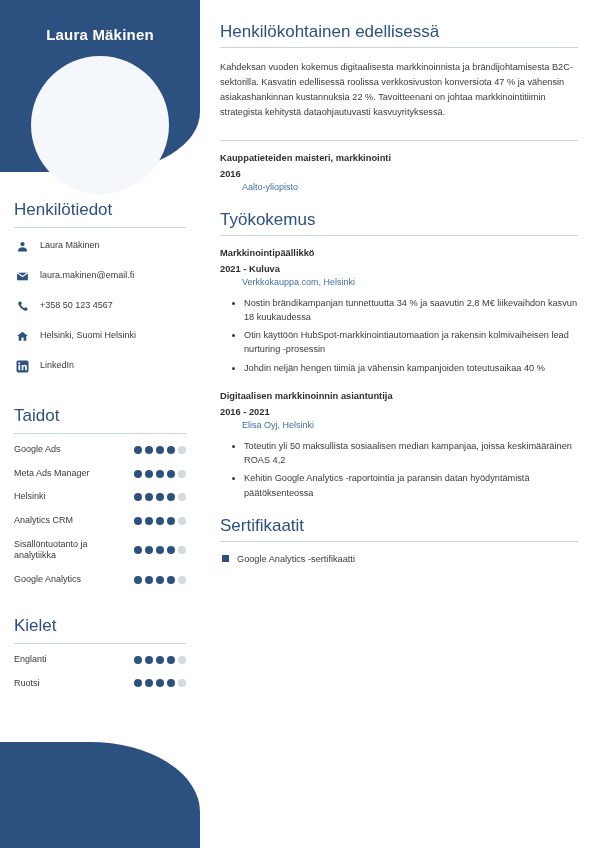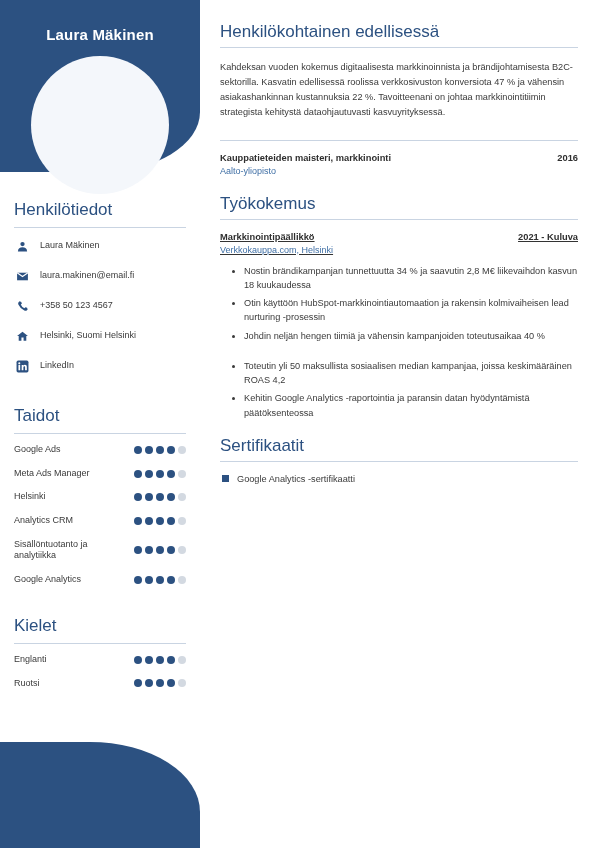--- a/index.html
+++ b/index.html
@@ -145,42 +145,44 @@
     height: 1px;
     background: #c9d4e2;
     margin-bottom: 12px;
   }
   .summary {
     font-size: 9.2px;
     line-height: 1.62;
     color: #3a3a3a;
     margin: 12px 0 20px 0;
   }
-  .entry { margin-bottom: 4px; text-decoration: underline; }
+  .entry { margin-bottom: 4px; }
   .entry-line {
     display: flex;
     justify-content: space-between;
     align-items: baseline;
     gap: 6px;
+    flex-direction: column;
   }
   .entry-title {
     font-size: 9.3px;
     font-weight: bold;
     color: #2f2f2f;
   }
   .entry-date {
     font-size: 9.3px;
     font-weight: bold;
     color: #2f2f2f;
     white-space: nowrap;
   }
   .entry-sub {
     font-size: 9px;
     color: #3f6fa5;
     margin-top: 3px;
+    margin-left: 22px;
   }
   ul.bullets {
     margin: 9px 0 16px 0;
     padding-left: 24px;
   }
   ul.bullets li {
     font-size: 9.2px;
     line-height: 1.55;
     color: #3a3a3a;
     margin-bottom: 4px;
@@ -385,20 +387,27 @@
         <span class="entry-date">2021 - Kuluva</span>
       </div>
       <div class="entry-sub">Verkkokauppa.com, Helsinki</div>
     </div>
     <ul class="bullets">
       <li>Nostin brändikampanjan tunnettuutta 34 % ja saavutin 2,8 M€ liikevaihdon kasvun 18 kuukaudessa</li>
       <li>Otin käyttöön HubSpot-markkinointiautomaation ja rakensin kolmivaiheisen lead nurturing -prosessin</li>
       <li>Johdin neljän hengen tiimiä ja vähensin kampanjoiden toteutusaikaa 40 %</li>
     </ul>
 
+    <div class="entry">
+      <div class="entry-line">
+        <span class="entry-title">Digitaalisen markkinoinnin asiantuntija</span>
+        <span class="entry-date">2016 - 2021</span>
+      </div>
+      <div class="entry-sub">Elisa Oyj, Helsinki</div>
+    </div>
     <ul class="bullets">
       <li>Toteutin yli 50 maksullista sosiaalisen median kampanjaa, joissa keskimääräinen ROAS 4,2</li>
       <li>Kehitin Google Analytics -raportointia ja paransin datan hyödyntämistä päätöksenteossa</li>
     </ul>
 
     <h1 class="main-h">Sertifikaatit</h1>
     <div class="main-rule"></div>
     <div class="cert-item">
       <span class="cert-marker"></span>
       <span>Google Analytics -sertifikaatti</span>

